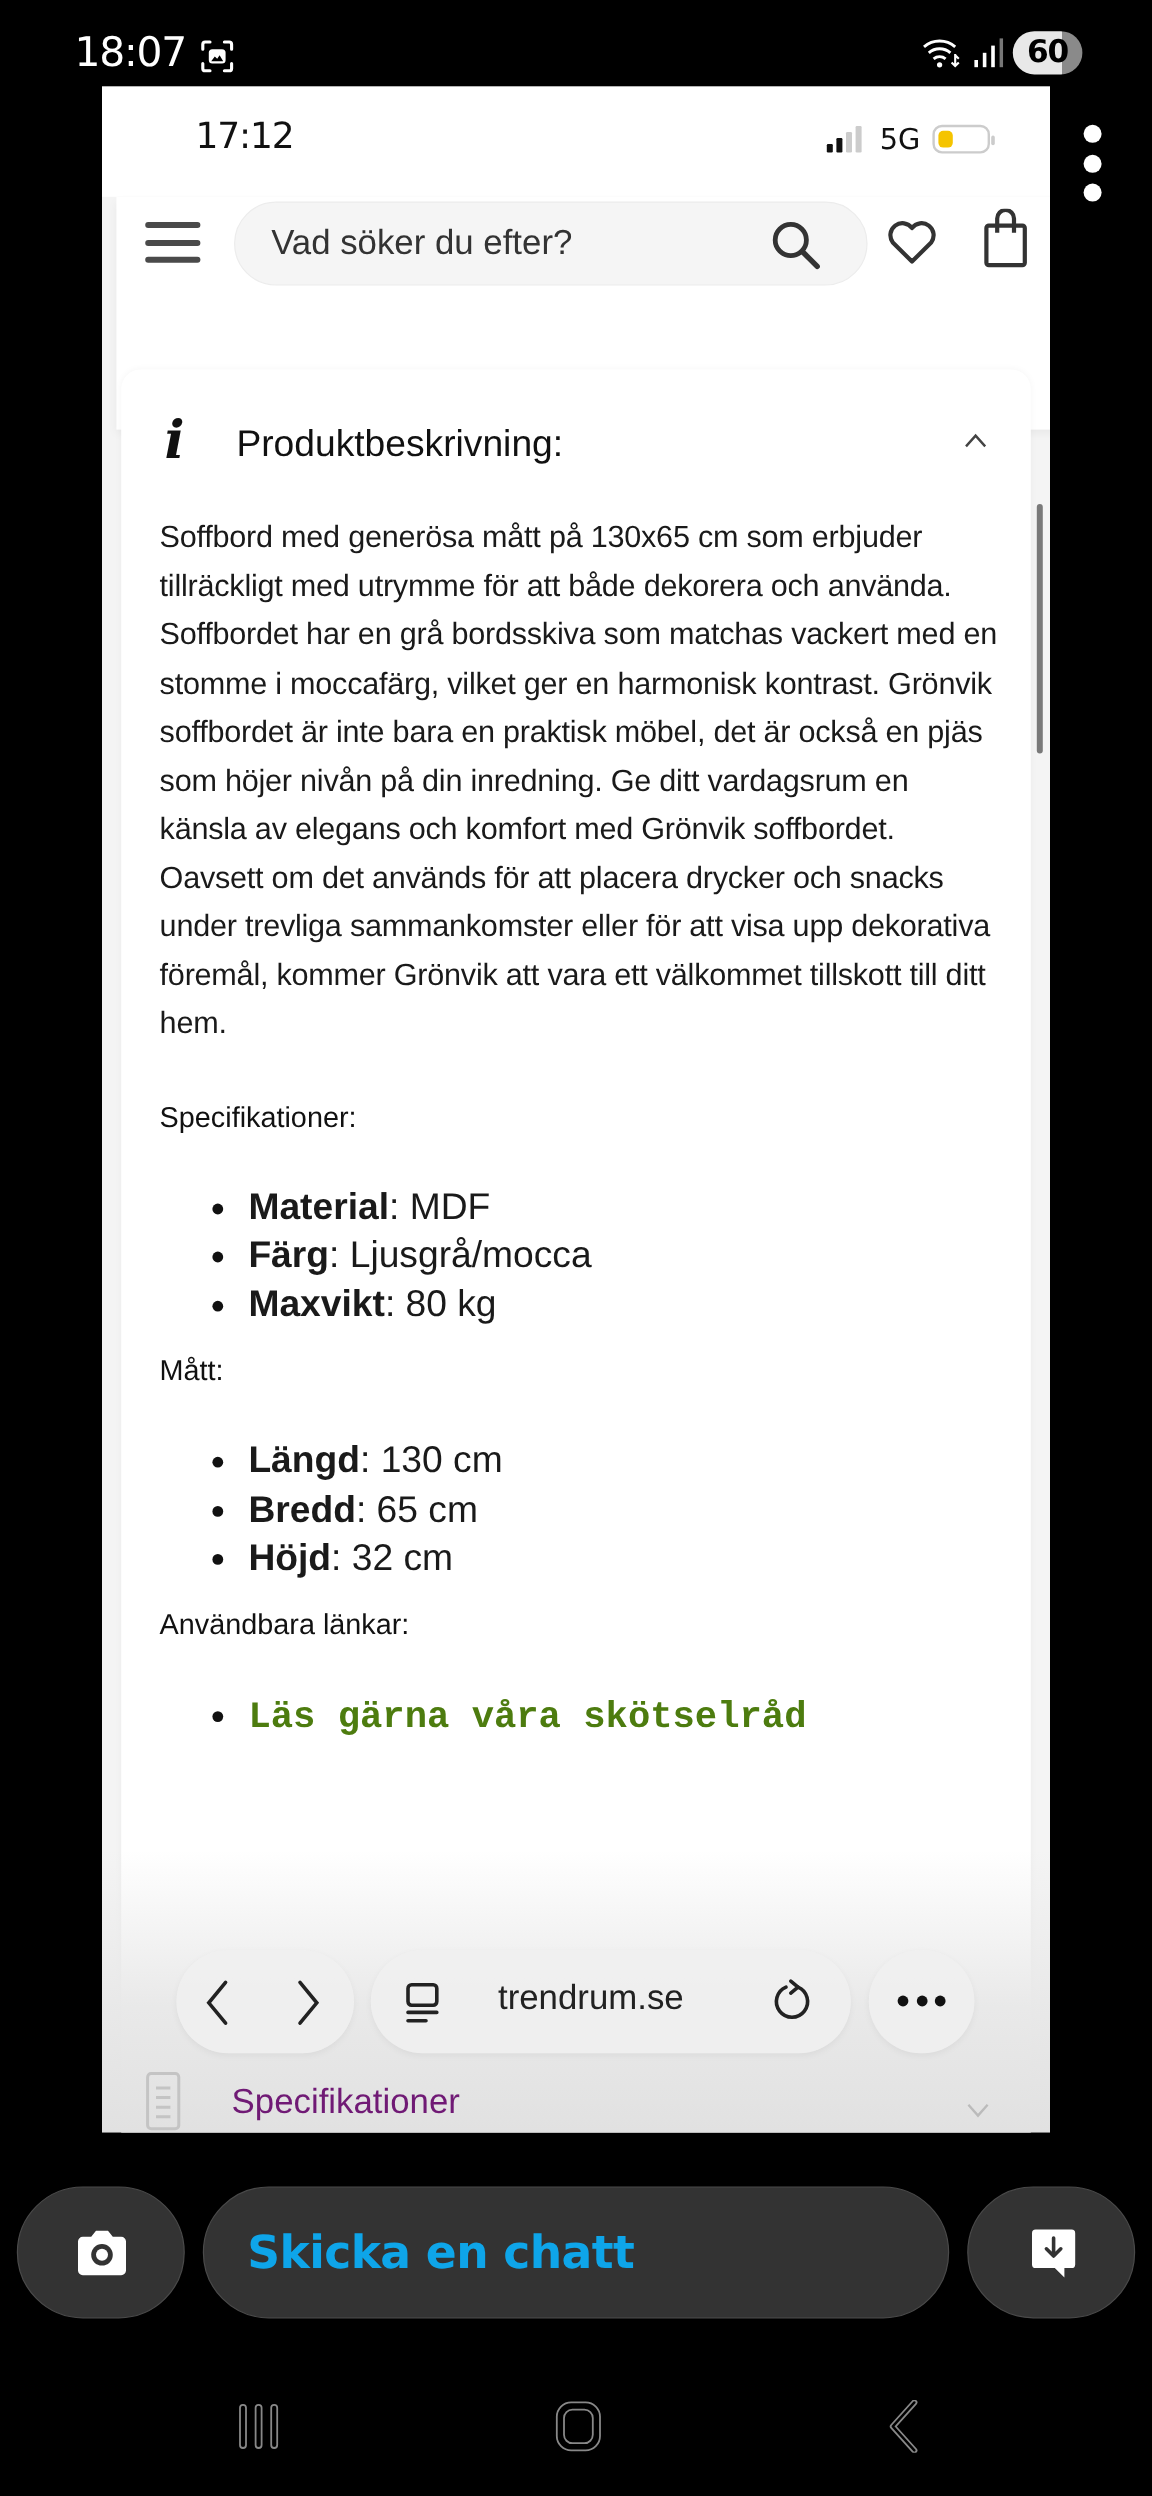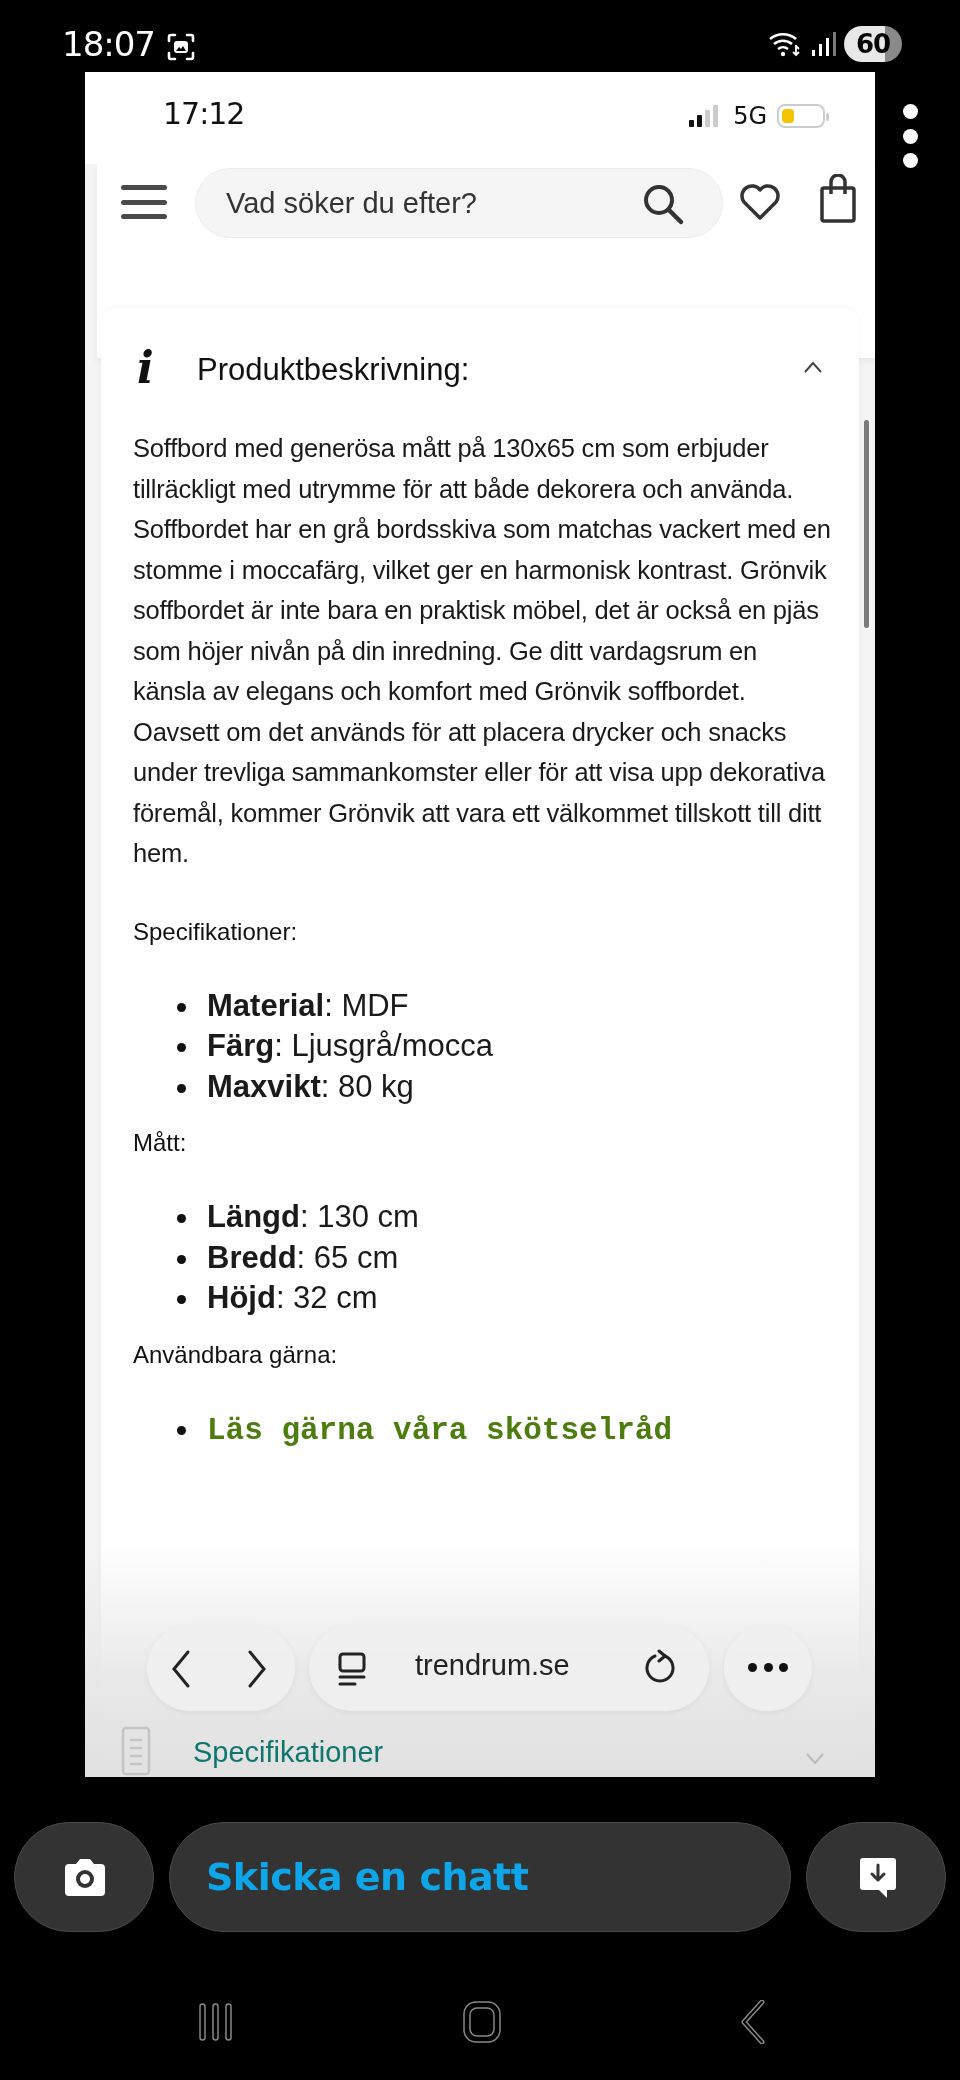--- a/index.html
+++ b/index.html
@@ -67,21 +67,21 @@
   .url-pill { position: absolute; left: 224px; top: 0; width: 400px; height: 86px; border-radius: 43px; background: rgba(240,240,240,0.9); box-shadow: 0 2px 6px rgba(0,0,0,0.05); }
   .tabs-icon { position: absolute; left: 28px; top: 26px; width: 30px; height: 36px; }
   .url-text { position: absolute; left: 106px; top: 24px; font-size: 29px; color: #222; }
   .reload-icon { position: absolute; left: 334px; top: 24px; width: 36px; height: 38px; }
   .more-pill { position: absolute; left: 639px; top: 0; width: 88px; height: 86px; border-radius: 43px; background: rgba(240,240,240,0.9); box-shadow: 0 2px 6px rgba(0,0,0,0.05); }
   .more-icon { position: absolute; left: 24px; top: 38px; width: 40px; height: 10px; display: flex; justify-content: space-between; }
   .more-icon span { width: 9px; height: 9px; border-radius: 50%; background: #111; display: block; }
 
   .next-section { position: absolute; left: 0; top: 1650px; width: 790px; height: 55px; }
   .doc-icon { position: absolute; left: 36px; top: 4px; width: 30px; height: 50px; }
-  .next-title { position: absolute; left: 108px; top: 14px; font-size: 29px; color: #0f766e; }
+  .next-title { position: absolute; left: 108px; top: 14px; font-size: 29px; color: #701a75; }
   .chevron-down-icon { position: absolute; right: 50px; top: 30px; width: 20px; height: 14px; }
 
   
   .chat-row { position: absolute; left: 0; top: 1820px; width: 960px; height: 115px; }
   .camera-btn { position: absolute; left: 14px; top: 2px; width: 140px; height: 110px; border-radius: 55px; background: #333; border: 1px solid #4a4a4a; }
   .camera-icon { position: absolute; left: 46px; top: 33px; width: 48px; height: 42px; }
   .chat-input { position: absolute; left: 169px; top: 2px; width: 622px; height: 110px; border-radius: 55px; background: #333; border: 1px solid #4a4a4a; }
   .chat-text { position: absolute; left: 36px; top: 32px; font-size: 38px; color: #0ea5e9; font-weight: bold; font-family: "DejaVu Sans", sans-serif; letter-spacing: -0.5px; }
   .save-btn { position: absolute; left: 806px; top: 2px; width: 140px; height: 110px; border-radius: 55px; background: #333; border: 1px solid #4a4a4a; }
   .save-chat-icon { position: absolute; left: 52px; top: 33px; width: 38px; height: 44px; }
@@ -183,21 +183,21 @@
         <li><b>Maxvikt</b><span>: 80 kg</span></li>
       </ul>
 
       <div class="sec-title after-list">Mått:</div>
       <ul class="spec-list">
         <li><b>Längd</b><span>: 130 cm</span></li>
         <li><b>Bredd</b><span>: 65 cm</span></li>
         <li><b>Höjd</b><span>: 32 cm</span></li>
       </ul>
 
-      <div class="sec-title after-list">Användbara gärna:</div>
+      <div class="sec-title after-list">Användbara länkar:</div>
       <ul class="spec-list link-list">
         <li><a href="#">Läs gärna våra skötselråd</a></li>
       </ul>
     </div>
   </div>
 
   <div class="scrollbar"></div>
 
   <div class="fade"></div>
 

